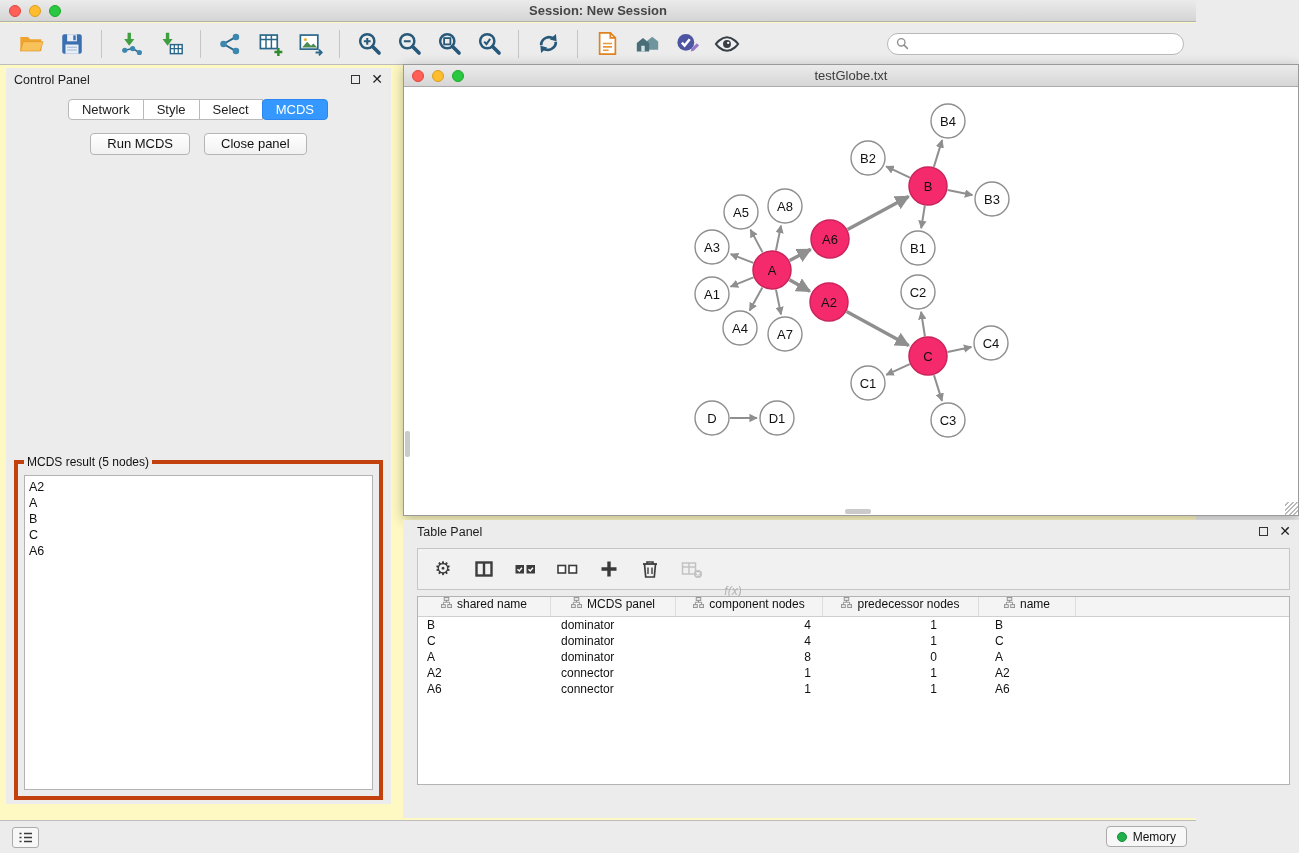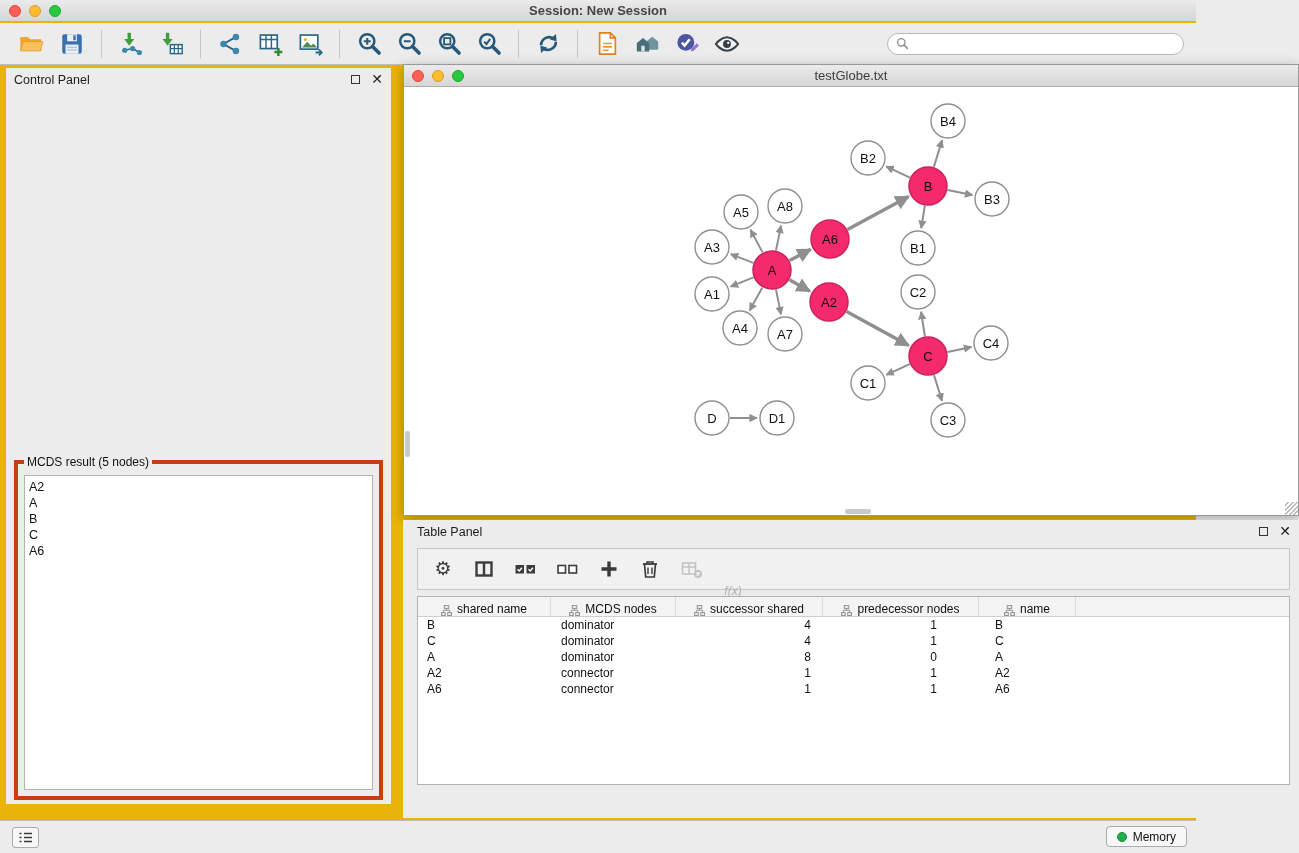--- a/index.html
+++ b/index.html
@@ -1,18 +1,18 @@
 <!DOCTYPE html>
 <html><head>
 <meta charset="utf-8">
 <style>
   * { box-sizing: border-box; margin: 0; padding: 0; }
   html,body { width: 1299px; height: 853px; overflow: hidden; }
   body { font-family: "Liberation Sans", "DejaVu Sans", sans-serif; background: #ececec; color: #222; }
-  #app { position: relative; width: 1196px; height: 853px; background: #eab308; }
+  #app { position: relative; width: 1196px; height: 853px; background: #fef9c3; }
 
   
   .titlebar { position: absolute; top: 0; left: 0; right: 0; height: 22px;
     background: linear-gradient(#ebebeb,#d5d5d5); border-bottom: 1px solid #b1b1b1; }
   .traffic { position: absolute; left: 9px; top: 5px; display: flex; gap: 8px; }
   .light { width: 12px; height: 12px; border-radius: 50%; }
   .light.red { background: #ff5f57; border: 1px solid #e0443e; }
   .light.yellow { background: #febc2e; border: 1px solid #d9a022; }
   .light.green { background: #28c840; border: 1px solid #1aab29; }
   .titlebar .wtitle { text-align: center; line-height: 22px; font-size: 13px; font-weight: bold; color: #454545; }
@@ -82,21 +82,21 @@
   .table-panel { position: absolute; left: 403px; top: 520px; width: 896px; height: 298px; background: #ececec; }
   .tp-toolbar { position: absolute; left: 14px; right: 9px; top: 28px; height: 42px; background: #f1f1f1;
     border: 1px solid #c6c6c6; display: flex; align-items: center; padding: 0 14px; gap: 19px; }
   .tp-ic { display: flex; align-items: center; justify-content: center; min-width: 22px; height: 24px; }
   .gear-glyph { font-size: 19px; color: #3a3a3a; line-height: 22px; }
   .fx { font-family: Liberation Sans, sans-serif; font-style: italic; font-size: 12px; color: #b3b3b3; margin-top: 44px; }
 
   .tp-table { position: absolute; left: 14px; right: 9px; top: 76px; bottom: 33px; background: #fff;
     border: 1px solid #b3b3b3; overflow: hidden; }
   .thead { display: flex; height: 20px; background: #f4f4f4; border-bottom: 1px solid #cfcfcf; }
-  .th { display: flex; align-items: flex-end; justify-content: center; gap: 5px; font-size: 12px; color: #111;
+  .th { display: flex; align-items: flex-start; justify-content: center; gap: 5px; font-size: 12px; color: #111;
     border-right: 1px solid #dcdcdc; overflow: hidden; white-space: nowrap; }
   .th.filler { flex: 1; border-right: none; }
   .tr { display: flex; height: 16px; line-height: 16px; font-size: 12px; color: #111; }
   .td { overflow: hidden; white-space: nowrap; }
   .td.a0 { padding-left: 9px; }
   .td.a1 { padding-left: 10px; }
   .td.a2 { text-align: right; padding-right: 12px; }
   .td.a3 { text-align: right; padding-right: 42px; }
   .td.a4 { padding-left: 16px; }
 
@@ -266,20 +266,30 @@
     </div>
   </div>
 
   <div class="control-panel">
     <div class="panel-head">
       <span>Control Panel</span>
       <div class="panel-controls">
         <div class="float-box"></div>
         <div class="close-x">✕</div>
       </div>
+    </div>
+    <div class="cp-tabs">
+      <div class="cp-tab">Network</div>
+      <div class="cp-tab">Style</div>
+      <div class="cp-tab">Select</div>
+      <div class="cp-tab active">MCDS</div>
+    </div>
+    <div class="cp-buttons">
+      <div class="push-btn">Run MCDS</div>
+      <div class="push-btn">Close panel</div>
     </div>
     <fieldset class="result-fieldset">
       <legend>MCDS result (5 nodes)</legend>
       <div class="result-list">
           <div class="result-item">A2</div>
           <div class="result-item">A</div>
           <div class="result-item">B</div>
           <div class="result-item">C</div>
           <div class="result-item">A6</div>
         </div>
@@ -486,32 +496,32 @@
           </div>
           <div class="th" style="width: 125px;">
             <svg width="11" height="11" viewBox="0 0 12 12">
               <g fill="#e9e9e9" stroke="#909090">
                 <rect x="3.5" y="0.5" width="5" height="3.2"></rect>
                 <rect x="0.5" y="8.3" width="4.2" height="3.2"></rect>
                 <rect x="7.3" y="8.3" width="4.2" height="3.2"></rect>
               </g>
               <path d="M6 3.7v2M2.6 8.3V5.7h6.8v2.6" fill="none" stroke="#909090"></path>
             </svg>
-            <span>MCDS nodes</span>
+            <span>MCDS panel</span>
           </div>
           <div class="th" style="width: 147px;">
             <svg width="11" height="11" viewBox="0 0 12 12">
               <g fill="#e9e9e9" stroke="#909090">
                 <rect x="3.5" y="0.5" width="5" height="3.2"></rect>
                 <rect x="0.5" y="8.3" width="4.2" height="3.2"></rect>
                 <rect x="7.3" y="8.3" width="4.2" height="3.2"></rect>
               </g>
               <path d="M6 3.7v2M2.6 8.3V5.7h6.8v2.6" fill="none" stroke="#909090"></path>
             </svg>
-            <span>successor shared</span>
+            <span>component nodes</span>
           </div>
           <div class="th" style="width: 156px;">
             <svg width="11" height="11" viewBox="0 0 12 12">
               <g fill="#e9e9e9" stroke="#909090">
                 <rect x="3.5" y="0.5" width="5" height="3.2"></rect>
                 <rect x="0.5" y="8.3" width="4.2" height="3.2"></rect>
                 <rect x="7.3" y="8.3" width="4.2" height="3.2"></rect>
               </g>
               <path d="M6 3.7v2M2.6 8.3V5.7h6.8v2.6" fill="none" stroke="#909090"></path>
             </svg>

